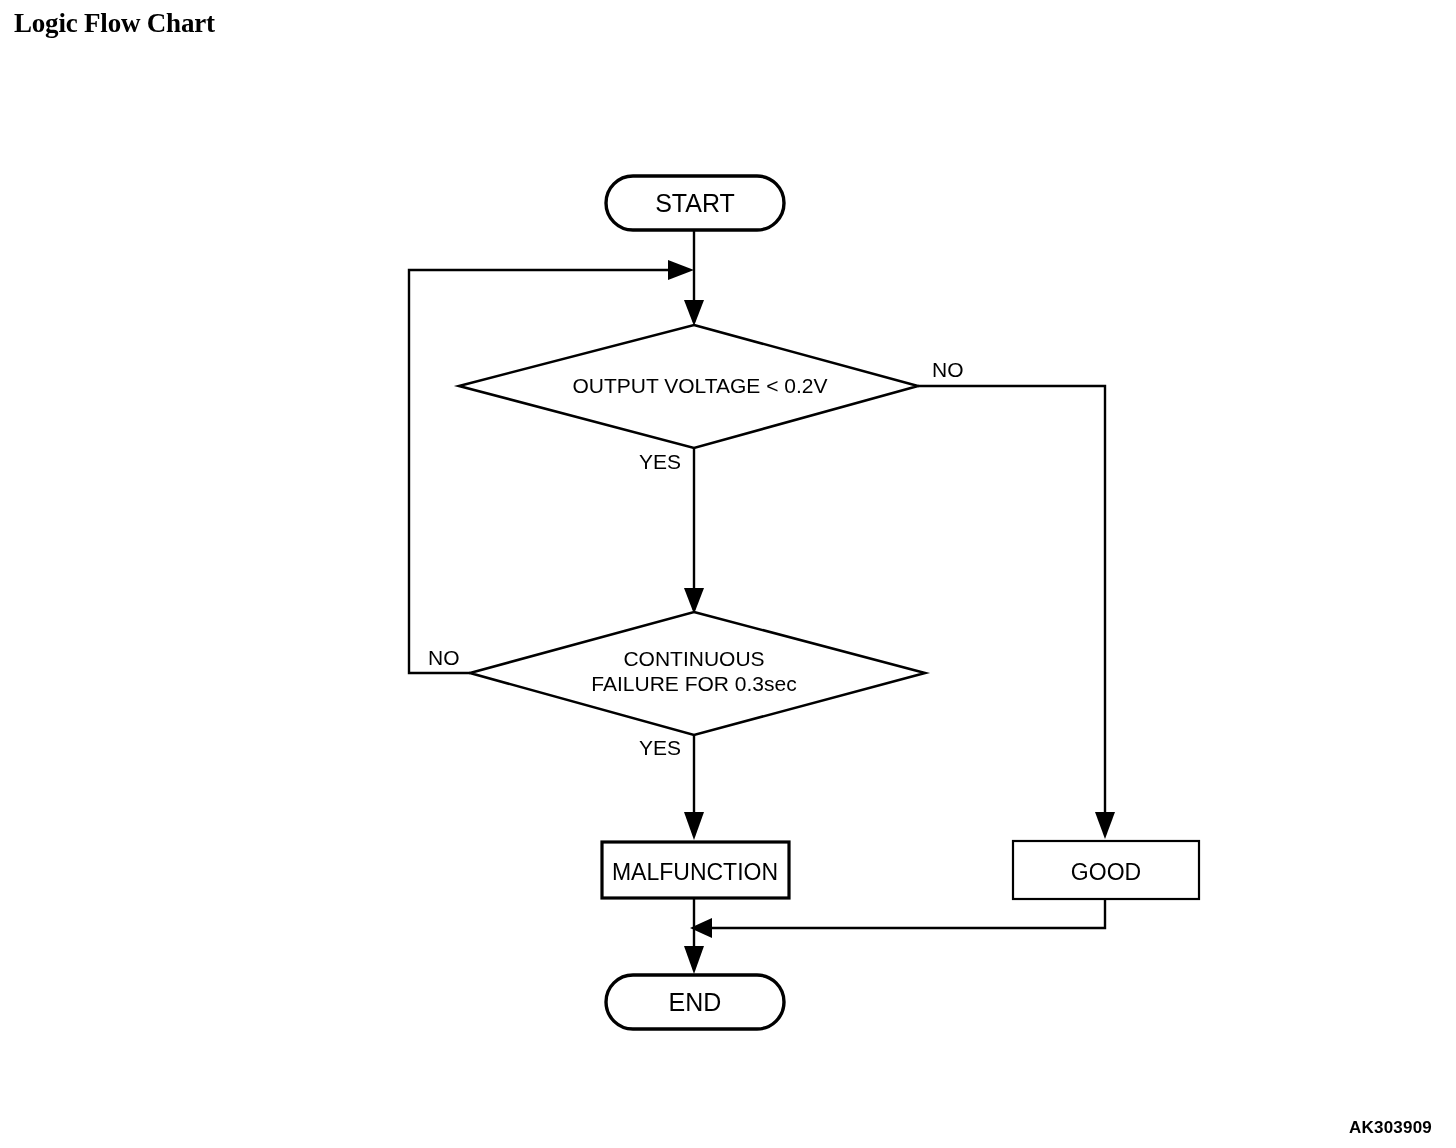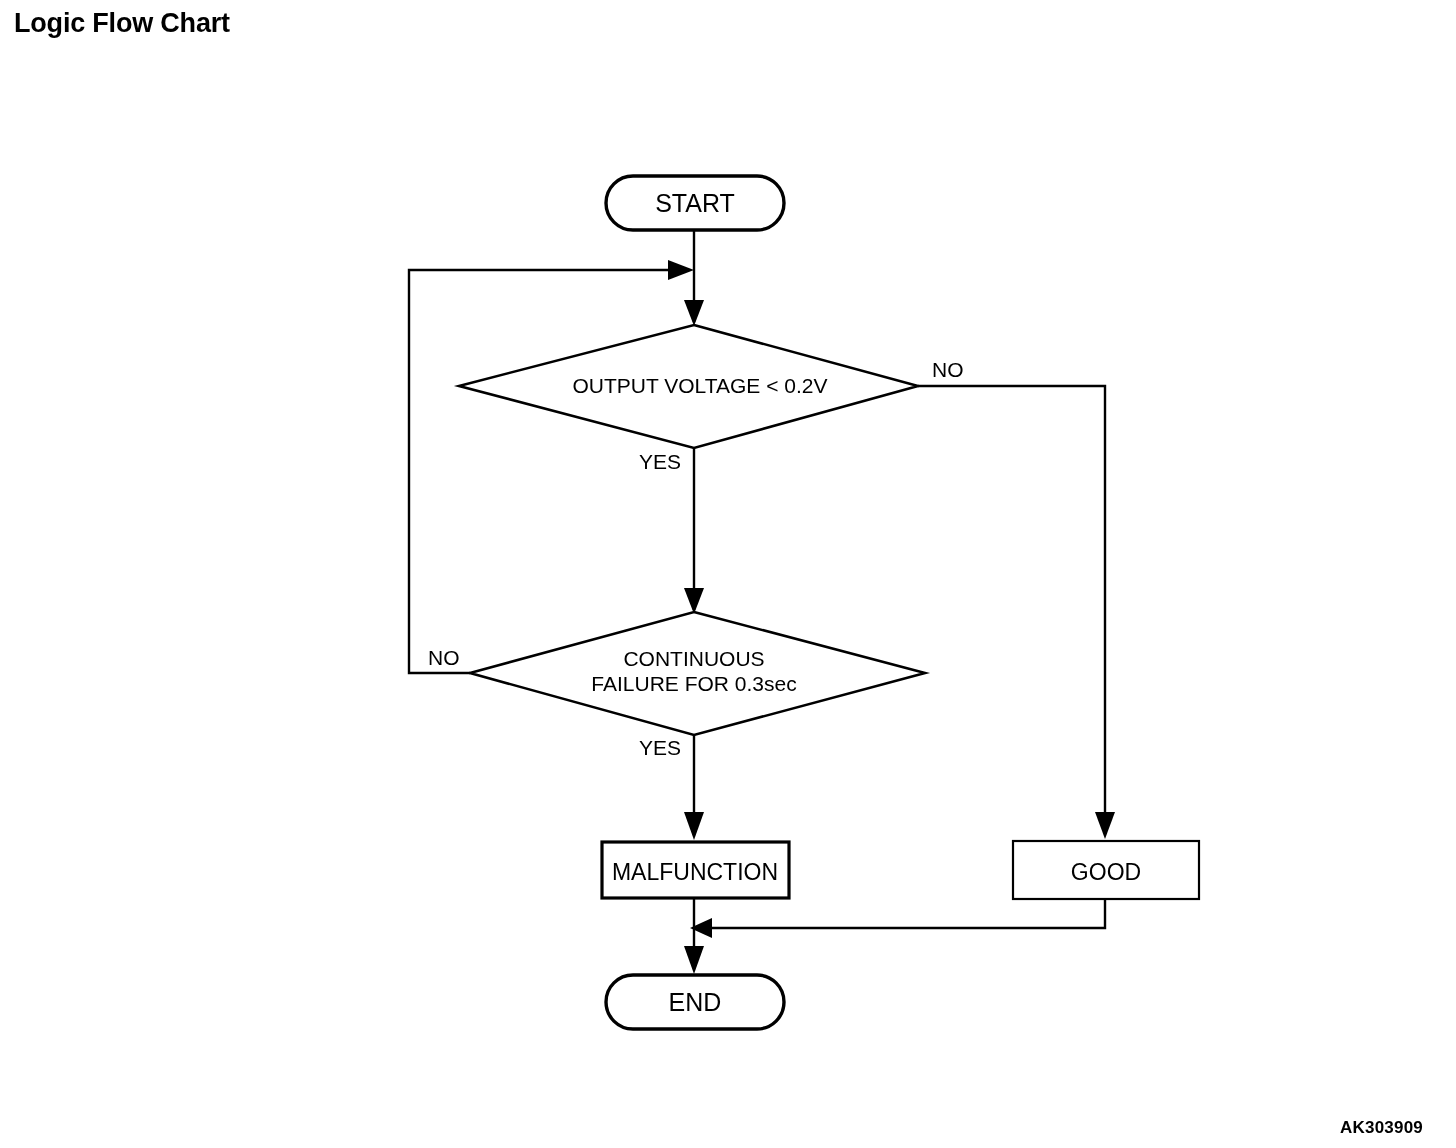--- a/index.html
+++ b/index.html
@@ -17,31 +17,32 @@
     overflow: hidden;
   }
   #page-title {
     position: absolute;
     left: 14px;
     top: 8px;
     font-size: 27px;
     font-weight: bold;
     letter-spacing: -0.2px;
     white-space: nowrap;
+    font-family: Liberation Serif, serif;
   }
   #diagram-canvas {
     position: absolute;
     left: 0;
     top: 0;
     width: 1456px;
     height: 1148px;
   }
   #figure-id {
     position: absolute;
-    right: 33px;
+    right: 24px;
     bottom: 10px;
     font-size: 17px;
     font-weight: bold;
     letter-spacing: 0.2px;
     white-space: nowrap;
   }
   .flow-text {
     font-family: "Liberation Sans", sans-serif;
     fill: #000000;
   }

